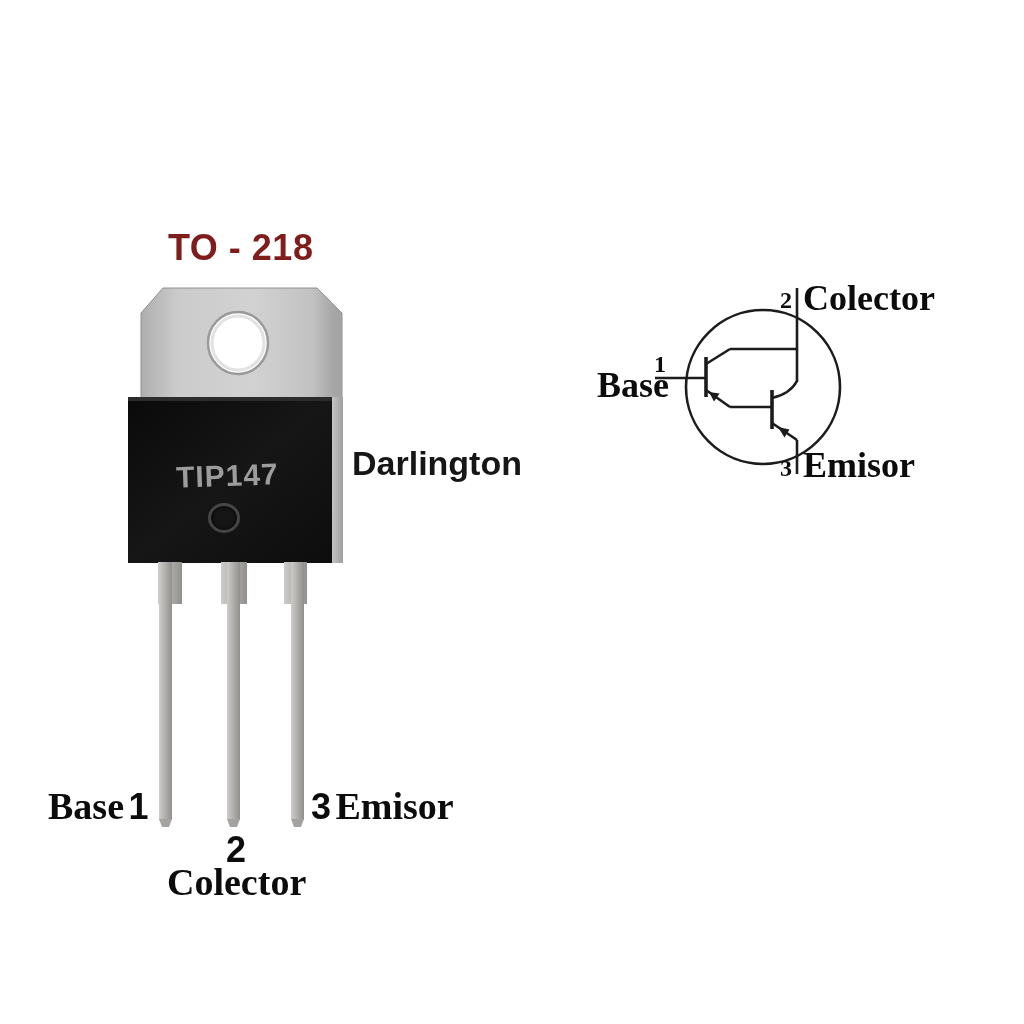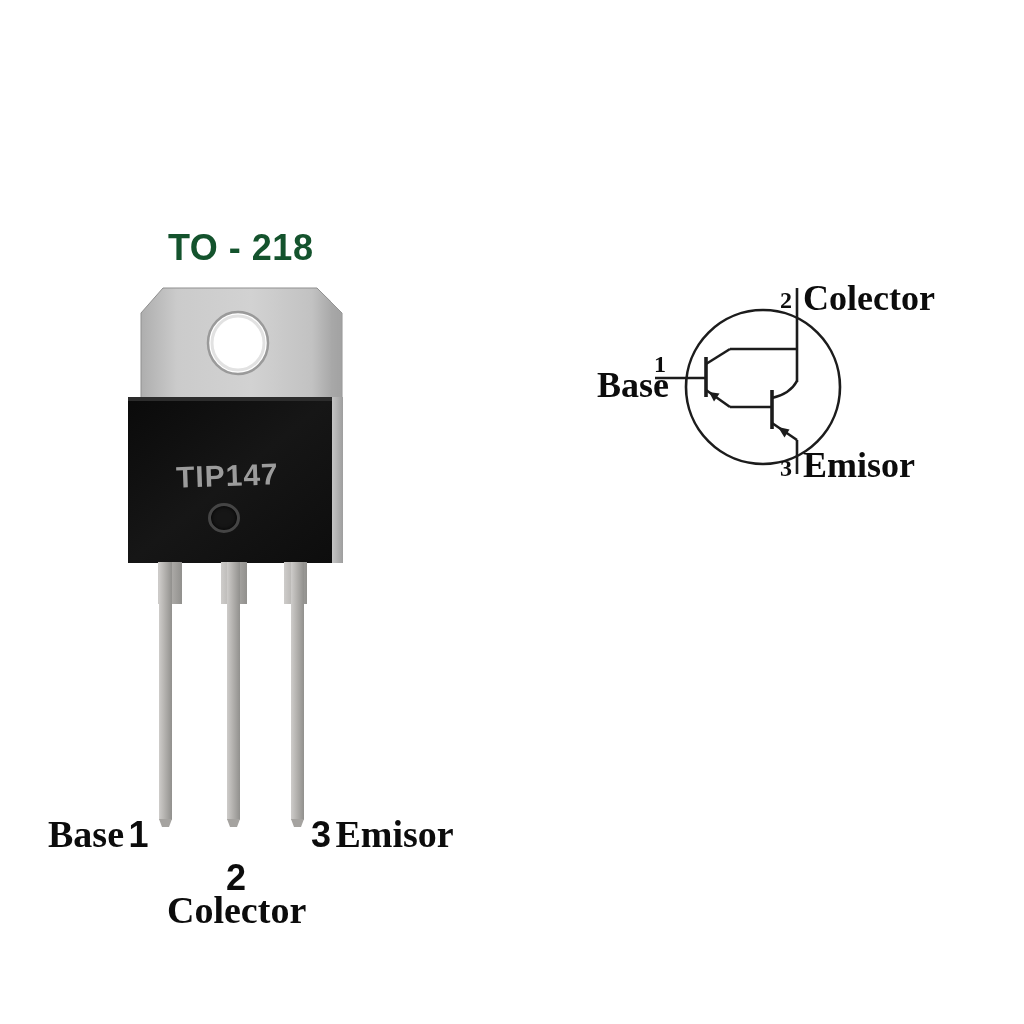--- a/index.html
+++ b/index.html
@@ -2,38 +2,38 @@
 <html><head>
 <meta charset="utf-8">
 <style>
   html,body{margin:0;padding:0;}
   body{
     width:1024px;height:1024px;background:#ffffff;position:relative;overflow:hidden;
     font-family:"Liberation Sans", sans-serif;
   }
   .abs{position:absolute;}
   .title{
-    left:168px;top:230px;font-size:36px;font-weight:600;color:#14532d;
+    left:168px;top:230px;font-size:36px;font-weight:600;color:#7f1d1d;
     letter-spacing:0.5px;line-height:1;
   }
   .pnp-block{
     left:352px;top:443px;width:170px;text-align:center;color:#161616;
     font-size:34px;font-weight:600;line-height:40px;
   }
   .marking{
     left:176px;top:461px;font-size:30px;font-weight:600;color:#9c9c9c;
     letter-spacing:1px;line-height:1;transform:rotate(-2deg);
   }
   .logo-dot{
     left:208px;top:503px;width:26px;height:24px;border-radius:50%;
     background:#161616;border:3px solid #454545;
     box-shadow:inset 0 0 4px #000;
   }
   
-  .pin-label{color:#0c0c0c;line-height:1;white-space:nowrap;margin-top:28px;}
+  .pin-label{color:#0c0c0c;line-height:1;white-space:nowrap;}
   .pin-label .w{font-family:"Liberation Serif", serif;font-weight:700;font-size:38px;}
   .pin-label .n{font-family:"Liberation Sans", sans-serif;font-weight:700;font-size:36px;}
   .lbl-base{left:48px;top:787px;}
   .lbl-emisor{left:311px;top:787px;text-align:right;}
   .lbl-two{left:226px;top:832px;}
   .lbl-colector{left:167px;top:863px;}
   
   .sch-num{
     font-family:"Liberation Serif", serif;font-weight:700;font-size:24px;
     color:#0c0c0c;line-height:1;
@@ -126,20 +126,21 @@
     <polygon points="778,427 789.5,429.5 784.5,437.5" fill="#1c1c1c" stroke="none"></polygon>
   </g>
 </svg>
 
 <div class="abs title">TO - 218</div>
 
 <div class="abs marking">TIP147</div>
 <div class="abs logo-dot"></div>
 
 <div class="abs pnp-block">
+  <div>Darlington</div>
 </div>
 
 <div class="abs pin-label lbl-base"><span class="w">Base</span> <span class="n">1</span></div>
 
 <div class="abs pin-label lbl-emisor"><span class="n">3</span> <span class="w">Emisor</span></div>
 
 <div class="abs pin-label lbl-two"><span class="n">2</span></div>
 
 <div class="abs pin-label lbl-colector"><span class="w">Colector</span></div>
 

